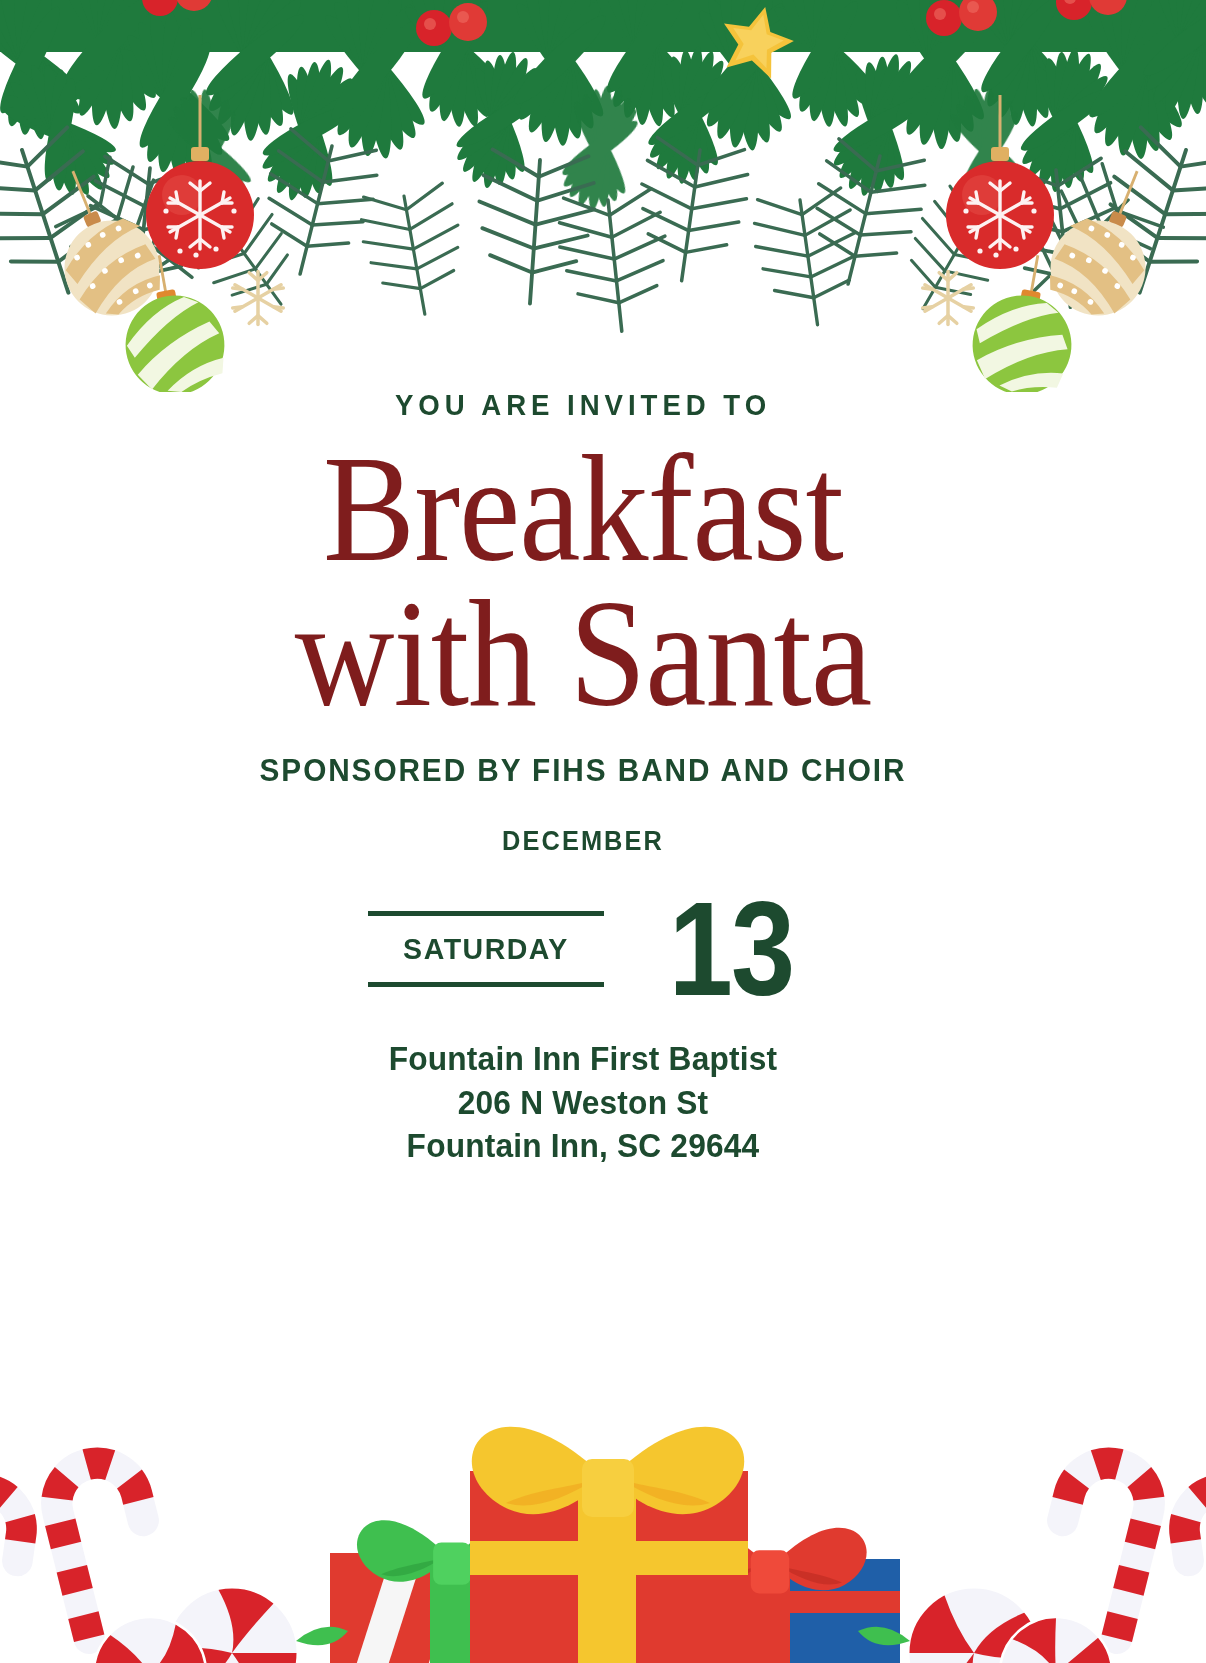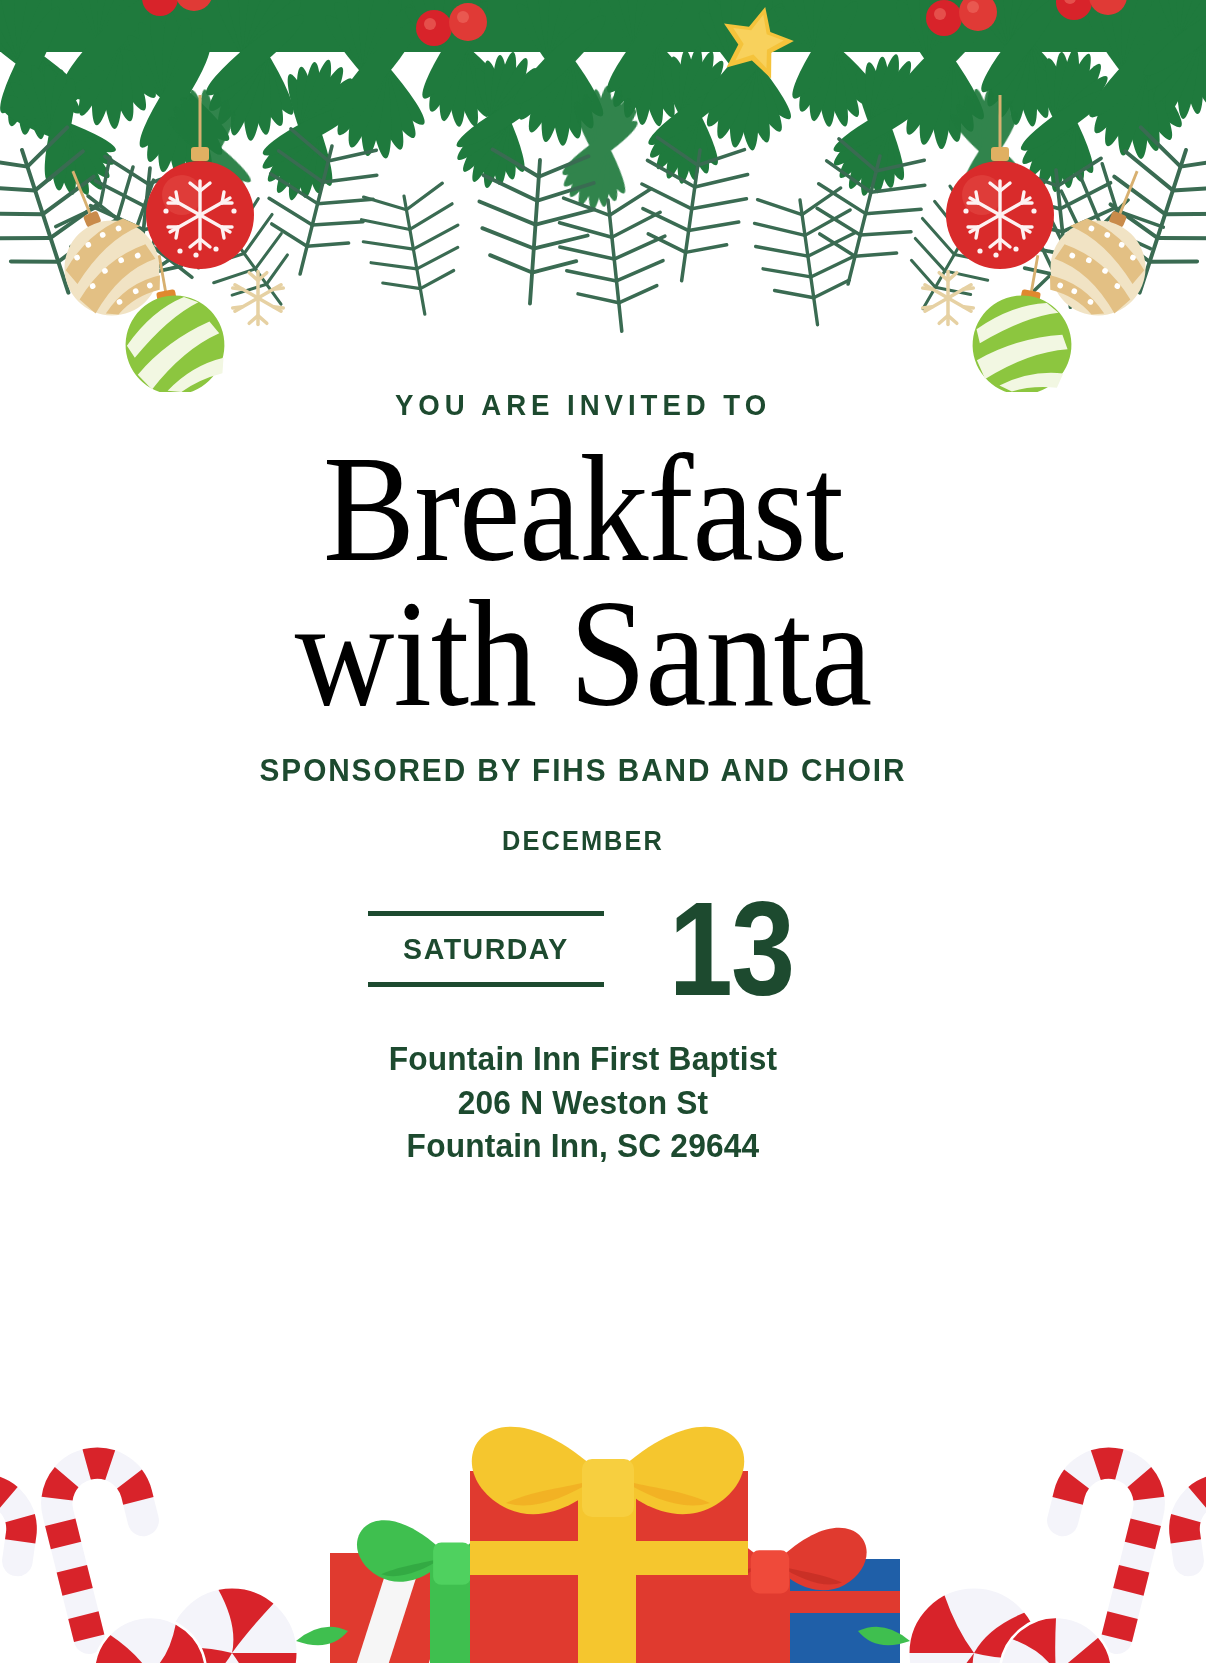--- a/index.html
+++ b/index.html
@@ -44,21 +44,21 @@
     font-size: 30px;
     font-weight: bold;
     letter-spacing: 5.4px;
     color: #1d4a2f;
     line-height: 1.1;
     transform: scaleX(0.92);
   }
 
   .headline {
     font-family: "Liberation Serif", serif;
-    color: #000000;
+    color: #7f1d1d;
     font-size: 138px;
     line-height: 0.95;
     letter-spacing: -1px;
     margin-top: 22px;
     font-weight: normal;
   }
   .headline .l1 { display: block; transform: scaleY(1.1); }
   .headline .l2 { display: block; transform: scaleY(1.1); margin-top: 14px;}
 
   .sponsor {

